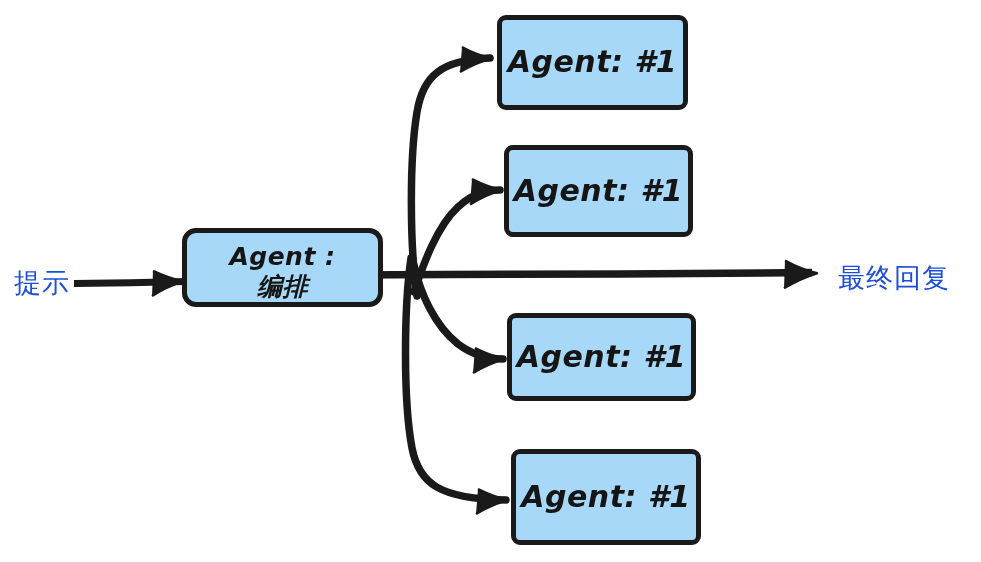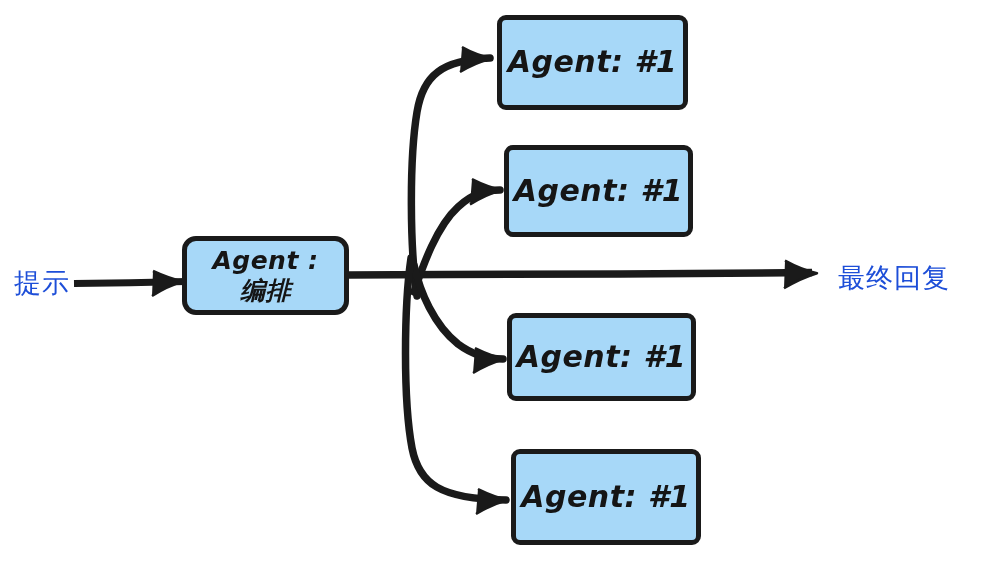--- a/index.html
+++ b/index.html
@@ -42,24 +42,25 @@
     font-family: "DejaVu Sans", sans-serif;
     font-style: italic;
     font-weight: 700;
     font-size: 30px;
     letter-spacing: 0.5px;
     line-height: 1.15;
     white-space: pre-line;
   }
   .node-orchestrator {
     left: 182px;
-    top: 236px;
-    width: 167px;
+    top: 228px;
+    width: 201px;
     height: 79px;
     border-radius: 14px;
+    align-items: flex-end;
   }
   .node-orchestrator .node-label {
     font-size: 25px;
     line-height: 1.2;
   }
   .node-agent-1 { left: 497px; top: 15px;  width: 191px; height: 95px; }
   .node-agent-2 { left: 504px; top: 145px; width: 189px; height: 92px; }
   .node-agent-3 { left: 507px; top: 313px; width: 189px; height: 88px; }
   .node-agent-4 { left: 511px; top: 449px; width: 190px; height: 96px; }
 

